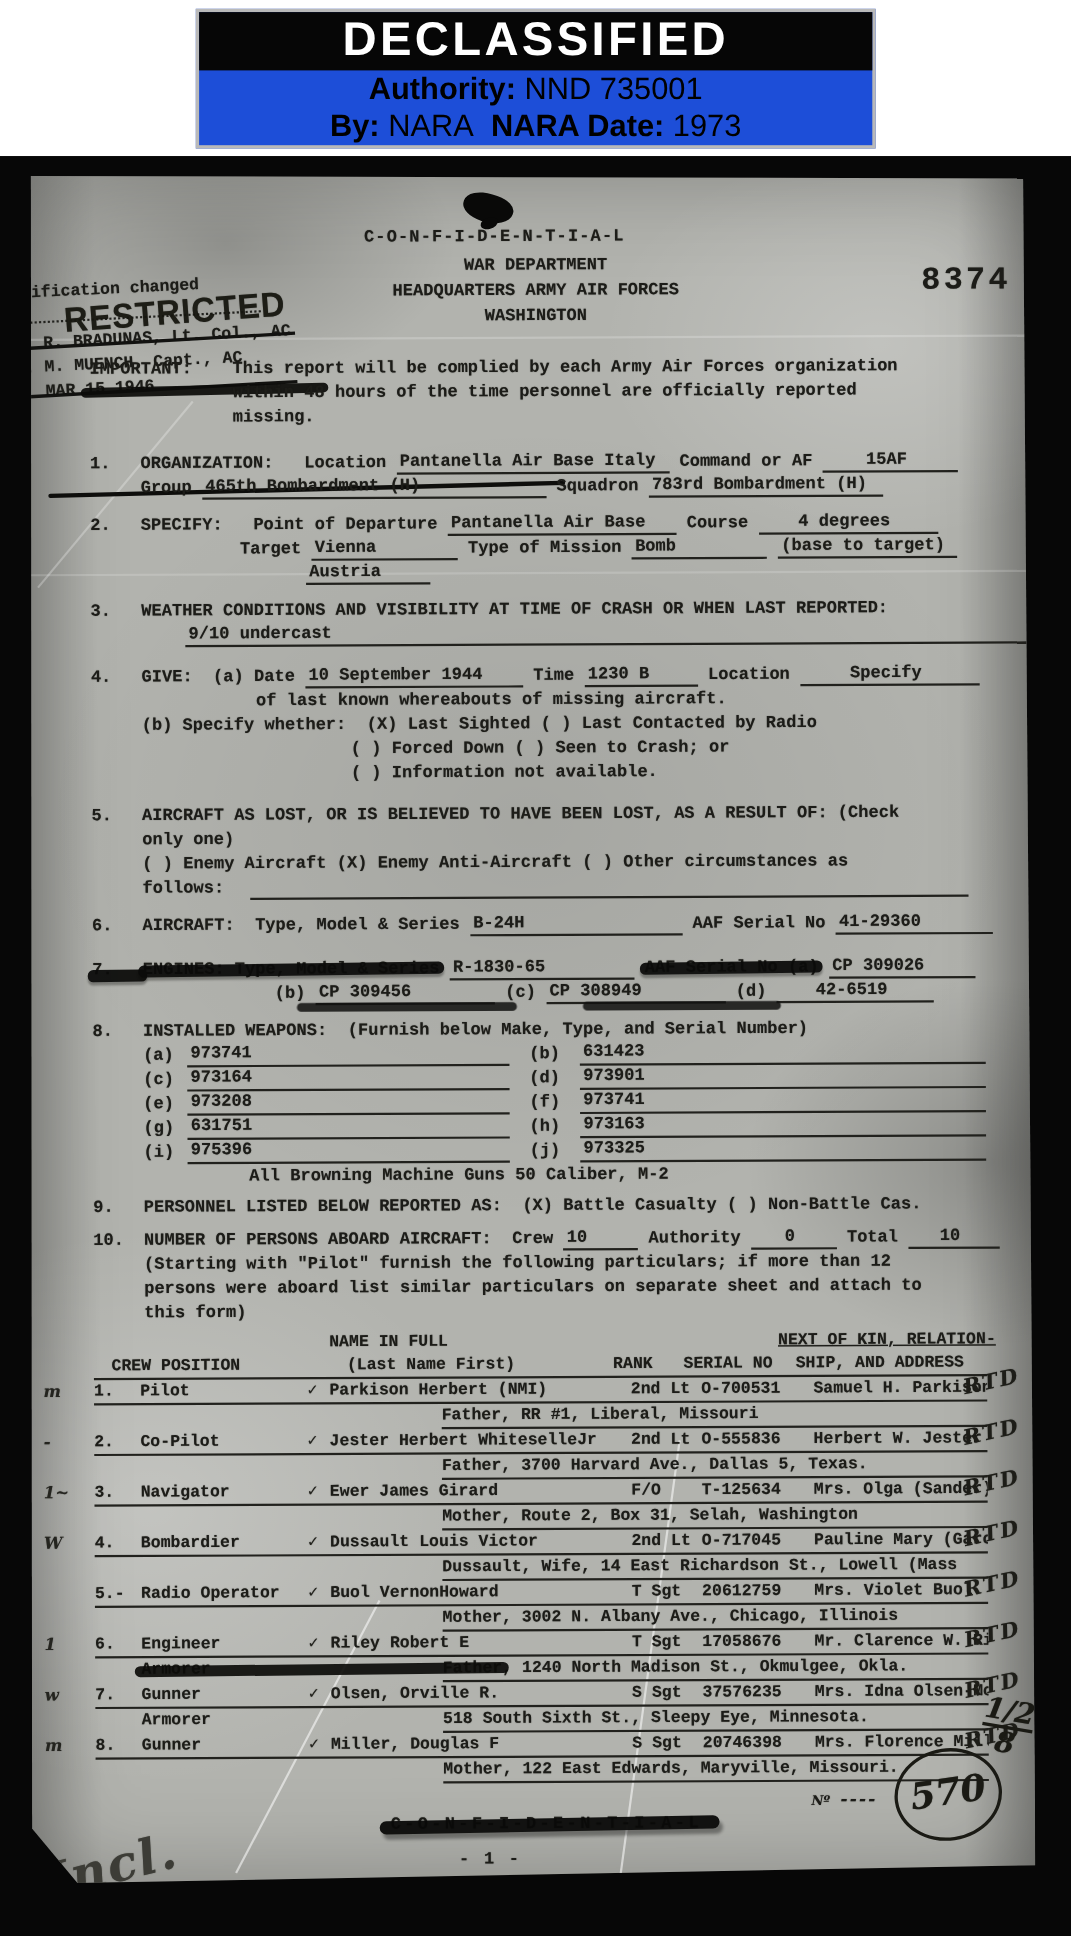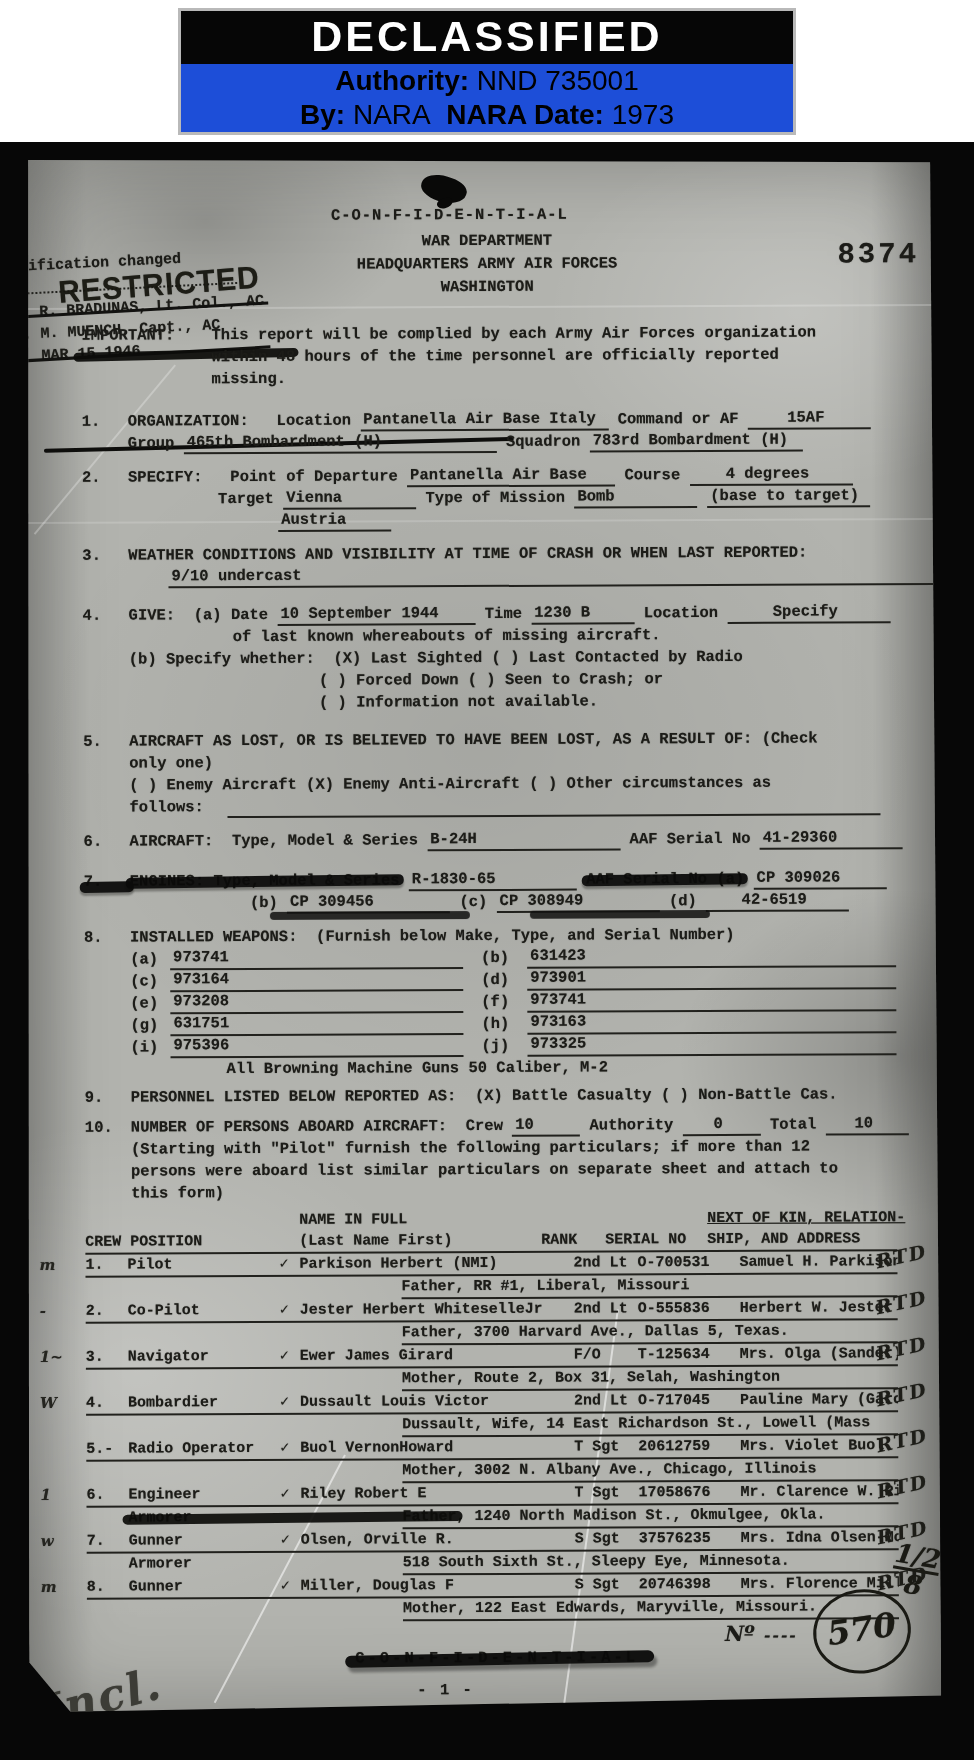--- a/index.html
+++ b/index.html
@@ -81,21 +81,21 @@
   .wv2{flex:1;}
 
   
   .crew{margin-top:4px;font-size:15px;line-height:21px;}
   .crew-headA,.crew-headB{display:flex;white-space:nowrap;}
   .chA-sp1{width:214px;flex:none;}
   .chA-name{width:242px;flex:none;}
   .chA-sp2{width:166px;flex:none;}
   .chA-kin{flex:1;text-decoration:underline;}
   .crew-headB{border-bottom:2px solid #21211d;}
-  .chB-pos{width:214px;flex:none;}
+  .chB-pos{width:214px;flex:none;margin-left:16px;}
   .chB-name{width:242px;flex:none;}
   .chB-rank{width:64px;flex:none;}
   .chB-serial{width:102px;flex:none;}
   .chB-kin{flex:1;}
   .crew-entry{position:relative;}
   .crew-line1{display:flex;white-space:nowrap;border-bottom:2px solid #21211d;position:relative;}
   .scrib{position:absolute;left:-46px;top:0;width:40px;color:#24241f;}
   .c-num{width:42px;flex:none;}
   .c-pos{width:152px;flex:none;overflow:hidden;}
   .c-check{width:20px;flex:none;color:#23231e;}
@@ -111,21 +111,21 @@
          background:#0c0c0a;border-radius:5px;opacity:.92;transform:rotate(-0.4deg);}
   .c-addr{flex:1;margin-left:122px;border-bottom:2px solid #21211d;overflow:hidden;}
 
   
   .foot-conf{margin:26px 0 0 268px;display:inline-block;position:relative;letter-spacing:3px;}
   .foot-conf::after{content:"";position:absolute;left:-10px;right:-16px;top:25%;height:12px;
                     background:#0a0a09;border-radius:6px;transform:rotate(-0.8deg);opacity:.95;
                     box-shadow:3px 5px 3px rgba(10,10,10,.4);}
   .page-num{margin-left:330px;margin-top:10px;letter-spacing:2px;}
   .no-area{position:absolute;right:30px;bottom:26px;white-space:nowrap;}
-  .no-label{font-size:21px;}
+  .no-label{font-size:12px;}
   .no-dashes{letter-spacing:2px;}
   .no-circle{display:inline-block;width:92px;height:78px;border:3px solid #1a1a14;border-radius:50%;
              transform:rotate(-8deg);text-align:center;line-height:74px;font-size:33px;
              margin-left:6px;color:#1a1a14;}
   .fraction{position:absolute;right:-28px;top:-46px;text-align:center;font-size:26px;line-height:26px;
             transform:rotate(10deg);color:#1a1a14;}
   .fraction .fr-b{display:block;border-top:3px solid #1a1a14;padding:0 6px;}
   .incl{position:absolute;left:12px;bottom:-6px;font-size:44px;transform:rotate(-14deg);
         color:#3c3c36;letter-spacing:2px;}
 

